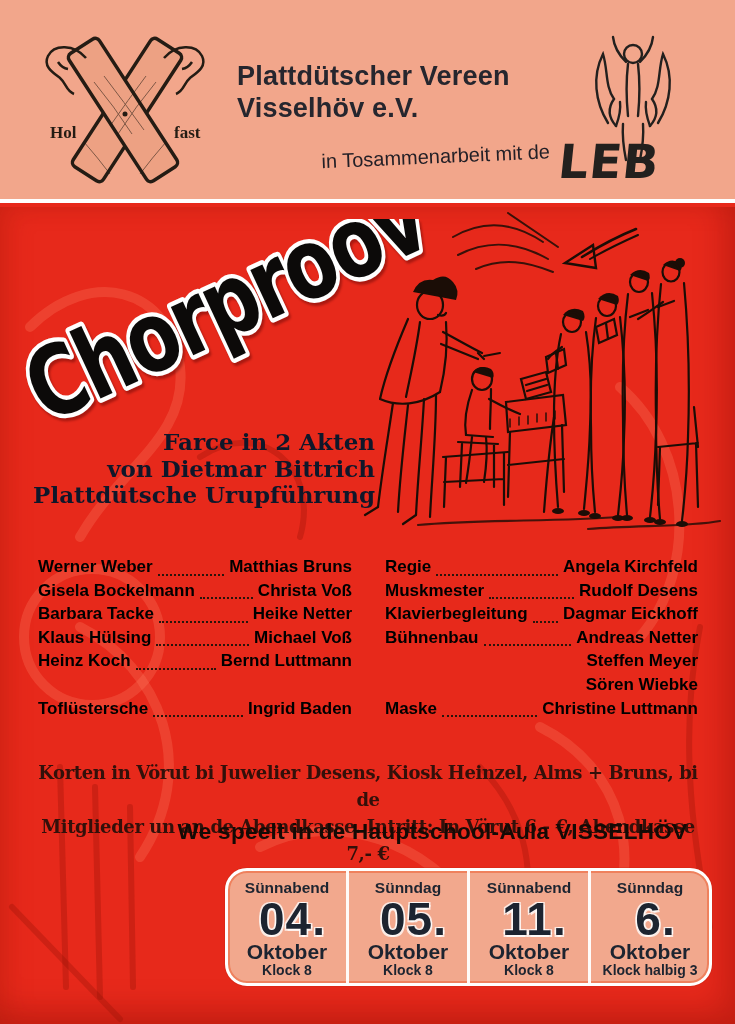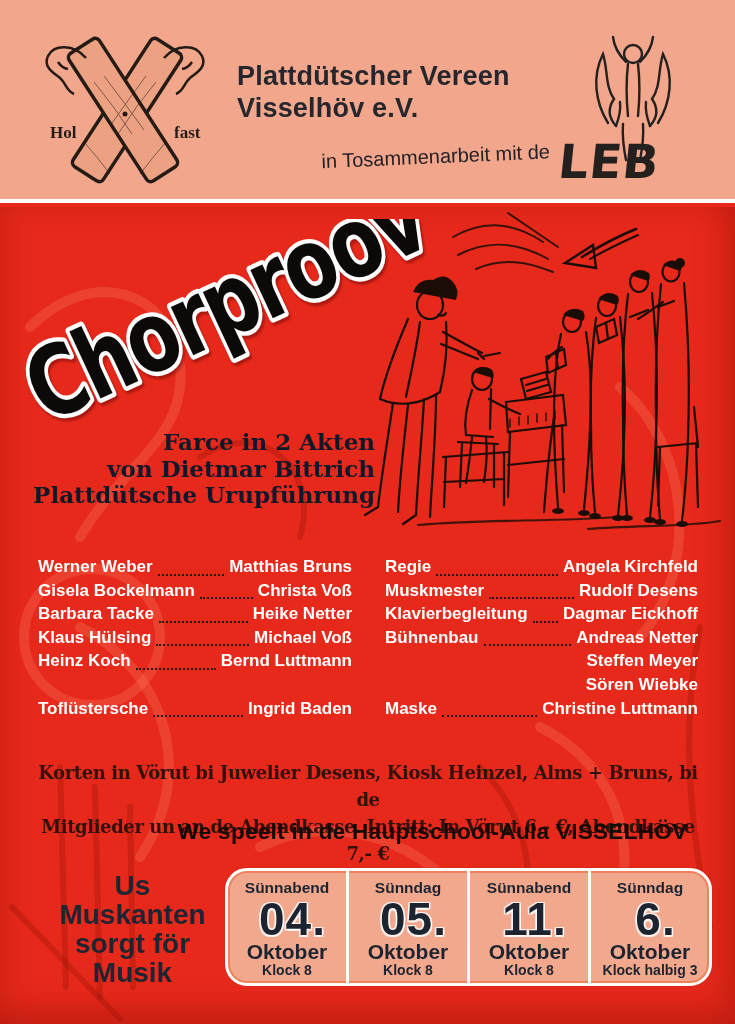--- a/index.html
+++ b/index.html
@@ -36,21 +36,21 @@
     filter:drop-shadow(2px 3px 1px rgba(80,0,0,.4));
   }
   .subtitle {
     position:absolute; left:30px; top:222px; width:345px; text-align:right;
     font-family:"DejaVu Serif","Liberation Serif",serif; font-weight:bold;
     font-size:23px; line-height:26.5px; color:#0f172a;
   }
   
   .cast {
     position:absolute; left:38px; top:350px; width:660px; display:flex; gap:33px;
-    color:#ffffff; font-size:17px; font-weight:bold;
+    color:#000000; font-size:17px; font-weight:bold;
   }
   .cast-col { width:314px; }
   .cast-col:last-child { flex:1; }
   .cast-row { display:flex; align-items:baseline; height:23.6px; white-space:nowrap; }
   .cast-row.noleader { justify-content:flex-end; }
   .dots {
     flex:1; border-bottom:2.4px dotted #2a140b; align-self:flex-end;
     margin:0 5px 5px 5px; min-width:12px;
   }
   
@@ -351,26 +351,20 @@
       </div>
     </div>
 
     <div class="tickets">
       <div>Korten in Vörut bi Juwelier Desens, Kiosk Heinzel, Alms + Bruns, bi de</div>
       <div>Mitglieder un an de Abendkasse. Intritt: In Vörut 6,- €, Abendkasse 7,- €</div>
     </div>
 
     <div class="venue">We speelt in de Hauptschool-Aula VISSELHÖV</div>
 
-    <div class="musicians">
-      <div>Us</div>
-      <div>Muskanten</div>
-      <div>sorgt för</div>
-      <div>Musik</div>
-    </div>
 
     <div class="datestrip">
       <div class="date-card">
         <div class="d-day">Sünnabend</div>
         <div class="d-num">04.</div>
         <div class="d-month">Oktober</div>
         <div class="d-time">Klock 8</div>
       </div>
       <div class="date-card">
         <div class="d-day">Sünndag</div>

